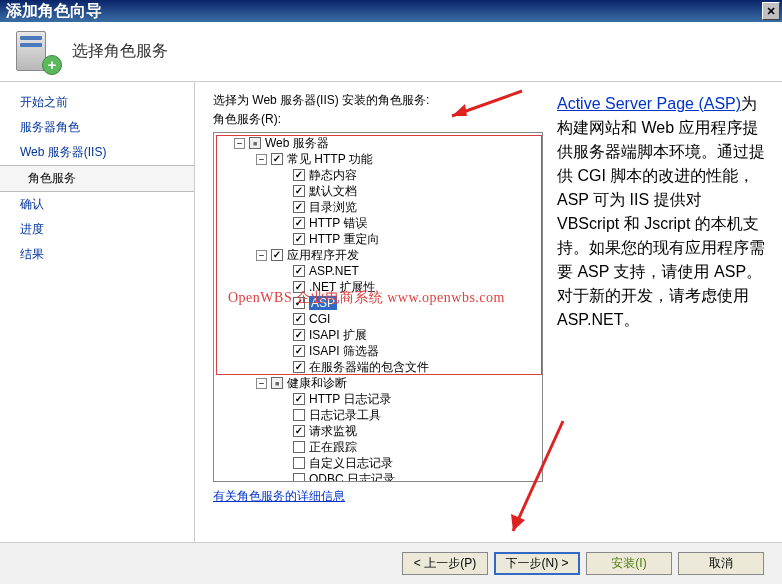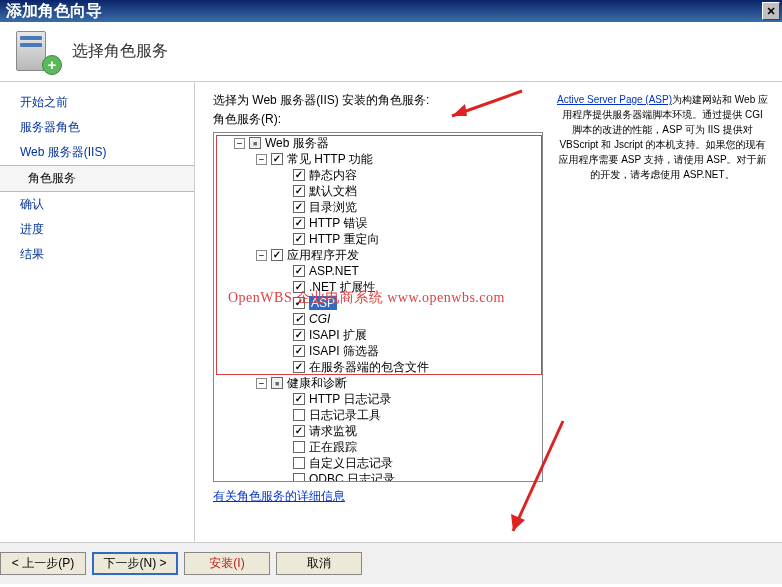--- a/index.html
+++ b/index.html
@@ -29,25 +29,25 @@
 .exp { width: 11px; height: 11px; border: 1px solid #888; display: inline-flex; align-items: center; justify-content: center; font-size: 9px; line-height: 1; margin-right: 4px; background: #fff; cursor: pointer; font-family: monospace; }
 .chk { width: 12px; height: 12px; border: 1px solid #666; display: inline-flex; align-items: center; justify-content: center; font-size: 10px; margin-right: 4px; background: #fff; cursor: pointer; line-height: 1; }
 .chk.checked::before { content: "✓"; color: #000; font-weight: bold; }
 .chk.partial { background: #f0f0f0; }
 .chk.partial::before { content: "■"; color: #666; font-size: 7px; }
 .tree-label { cursor: default; }
 .tree-label.sel { background: #316ac5; color: #fff; padding: 0 2px; }
 .details-link { color: #0033cc; text-decoration: underline; font-size: 12px; margin-top: 6px; cursor: pointer; }
 .right-col { flex: 1; }
 .desc-title { font-size: 12px; margin-bottom: 4px; }
-.desc-box { font-size: 10px; line-height: 1.5; text-align: center; }
+.desc-box { font-size: 16px; line-height: 1.5; }
 .desc-link { color: #0033cc; text-decoration: underline; cursor: pointer; }
-.footer { height: 42px; display: flex; justify-content: flex-start; align-items: center; gap: 6px; padding-right: 18px; border-top: 1px solid #ccc; background: #f0f0f0; }
+.footer { height: 42px; display: flex; justify-content: flex-end; align-items: center; gap: 6px; padding-right: 18px; border-top: 1px solid #ccc; background: #f0f0f0; }
 .btn { min-width: 86px; height: 23px; background: #ece9d8; border: 1px solid #888; font-size: 12px; cursor: pointer; padding: 0 8px; }
-.btn:disabled { color: #b91c1c; cursor: default; }
+.btn:disabled { color: #4d7c0f; cursor: default; }
 .btn.primary { border: 2px solid #316ac5; }
 .arrow { position: absolute; pointer-events: none; z-index: 20; }
 .arrow1 { left: 437px; top: 86px; }
 .arrow2 { left: 493px; top: 416px; }
 .watermark { position: absolute; left: 228px; top: 289px; color: #e04040; font-size: 14px; font-family: SimSun, serif; z-index: 10; pointer-events: none; letter-spacing: 0.5px; }
 </style>
 </head>
 <body>
 
 <div class="titlebar">
@@ -128,21 +128,21 @@
           <div class="tree-item" style="padding-left: 64px;">
             <span style="display: inline-block; width: 15px;"></span>
             <span class="chk checked"></span>
             <span class="tree-label">.NET 扩展性</span>
           </div>
           <div class="tree-item" style="padding-left: 64px;">
             <span style="display: inline-block; width: 15px;"></span>
             <span class="chk checked"></span>
             <span class="tree-label sel">ASP</span>
           </div>
-          <div class="tree-item" style="padding-left: 64px; font-style: italic;">
+          <div class="tree-item" style="padding-left: 64px;">
             <span style="display: inline-block; width: 15px;"></span>
             <span class="chk checked"></span>
             <span class="tree-label">CGI</span>
           </div>
           <div class="tree-item" style="padding-left: 64px;">
             <span style="display: inline-block; width: 15px;"></span>
             <span class="chk checked"></span>
             <span class="tree-label">ISAPI 扩展</span>
           </div>
           <div class="tree-item" style="padding-left: 64px;">

